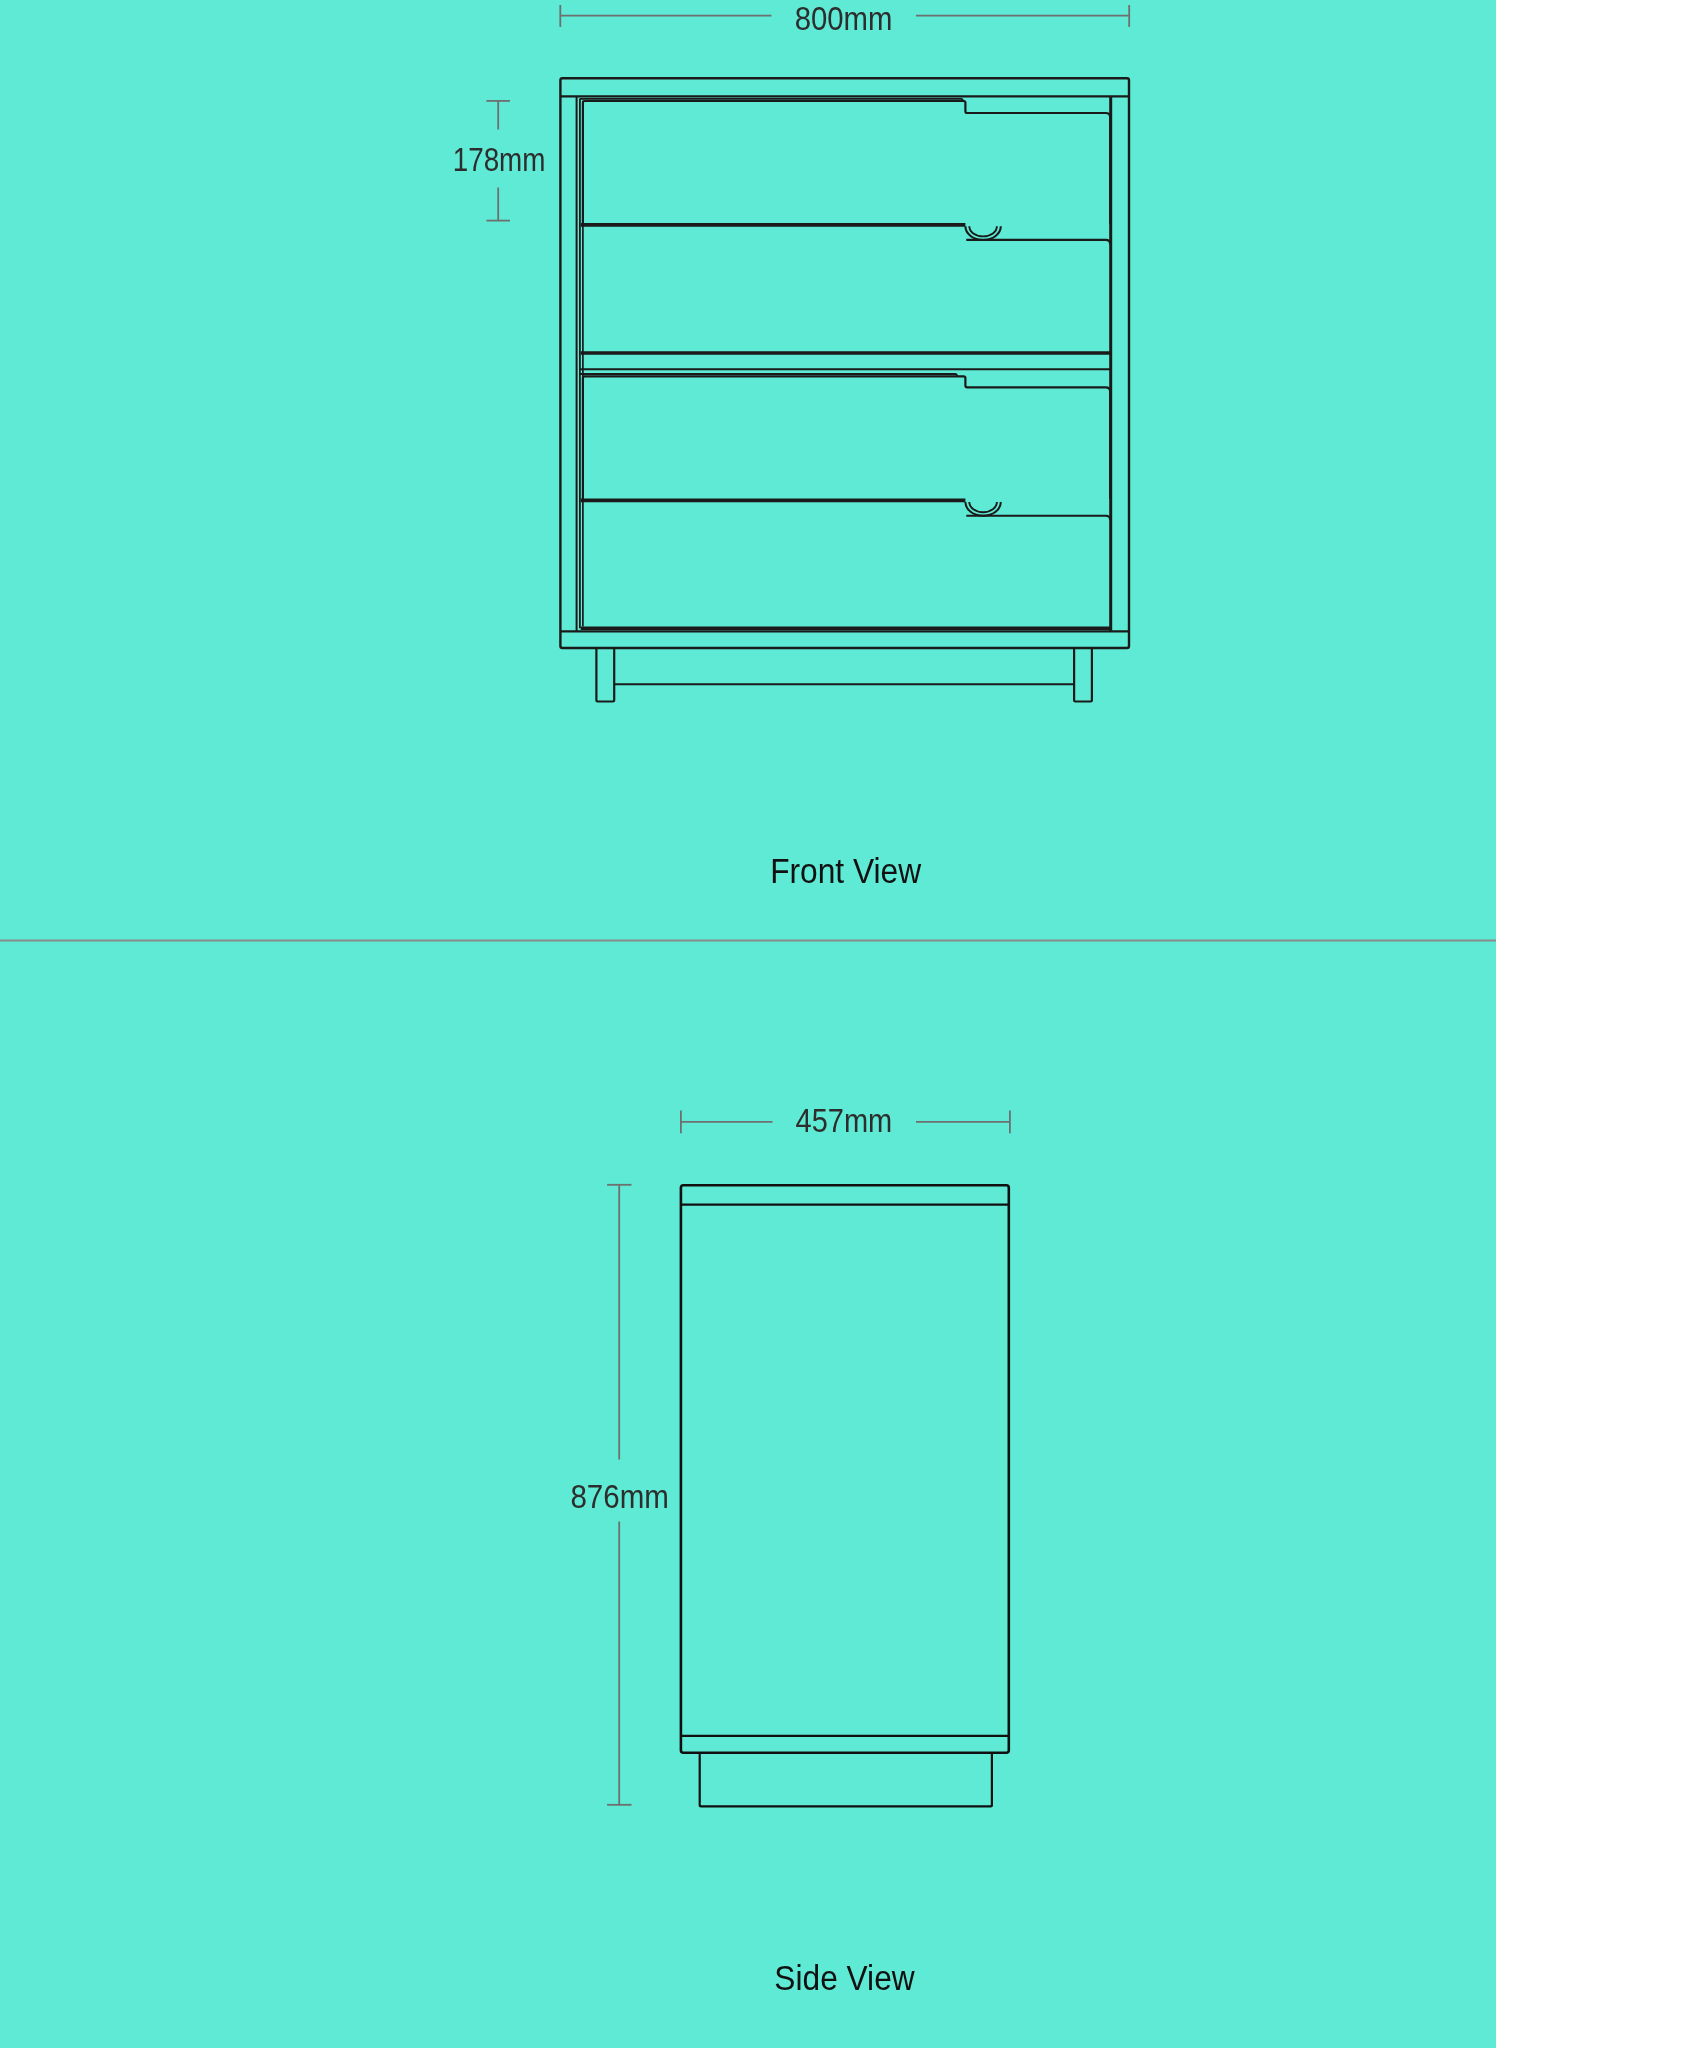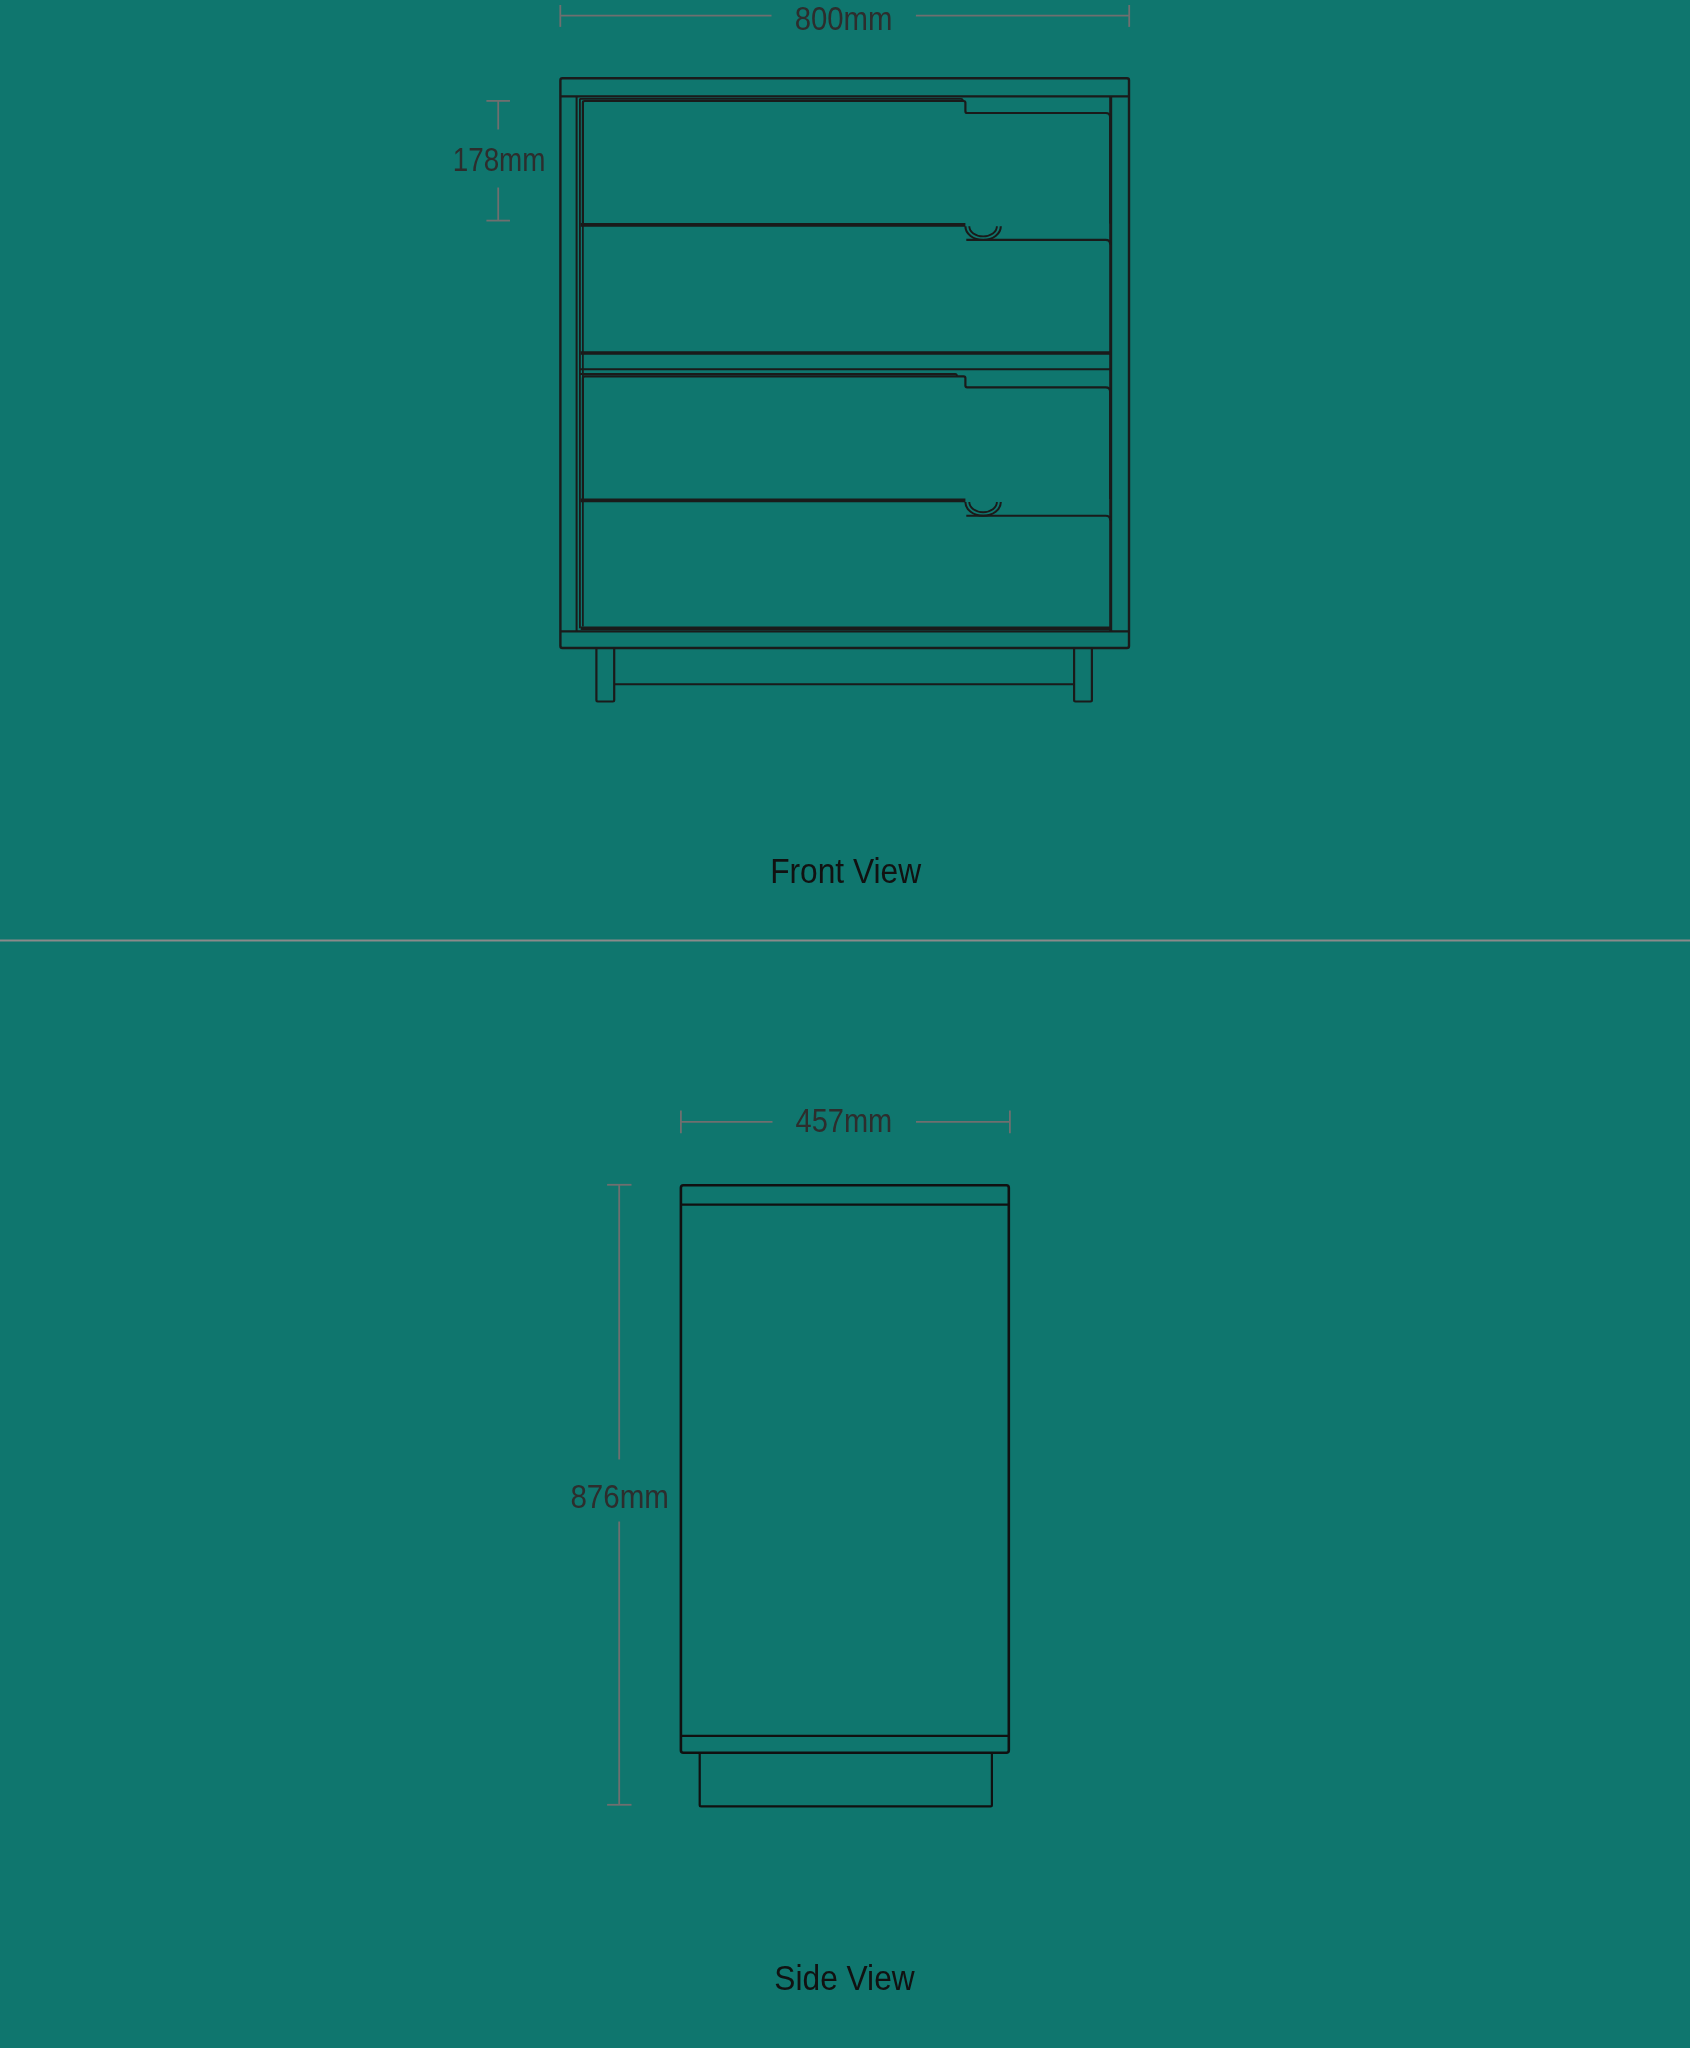--- a/index.html
+++ b/index.html
@@ -1,16 +1,16 @@
 <!DOCTYPE html>
 <html><head>
 <meta charset="utf-8">
 <style>
   html,body{margin:0;padding:0;background:#ffffff;}
-  .page{position:relative;width:1690px;height:2048px;background:#0f766e;overflow:hidden;}
+  .page{position:relative;width:1496px;height:2048px;background:#5eead4;overflow:hidden;}
   svg{position:absolute;left:0;top:0;}
   text{font-family:"Liberation Sans", sans-serif;}
 </style>
 </head>
 <body>
 <div class="page">
 <svg width="1690" height="2048" viewBox="0 0 1690 2048" fill="none">
 
   <g stroke="#6f6f6f" stroke-width="1.8">
     <path d="M560.3,5.0 V26.9"></path>

